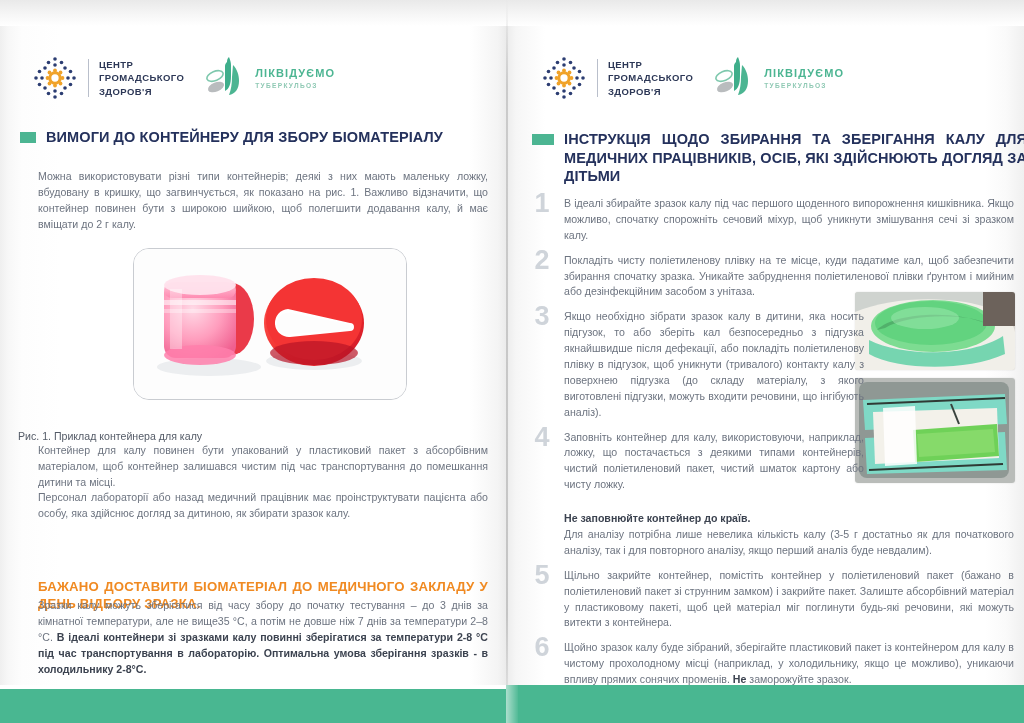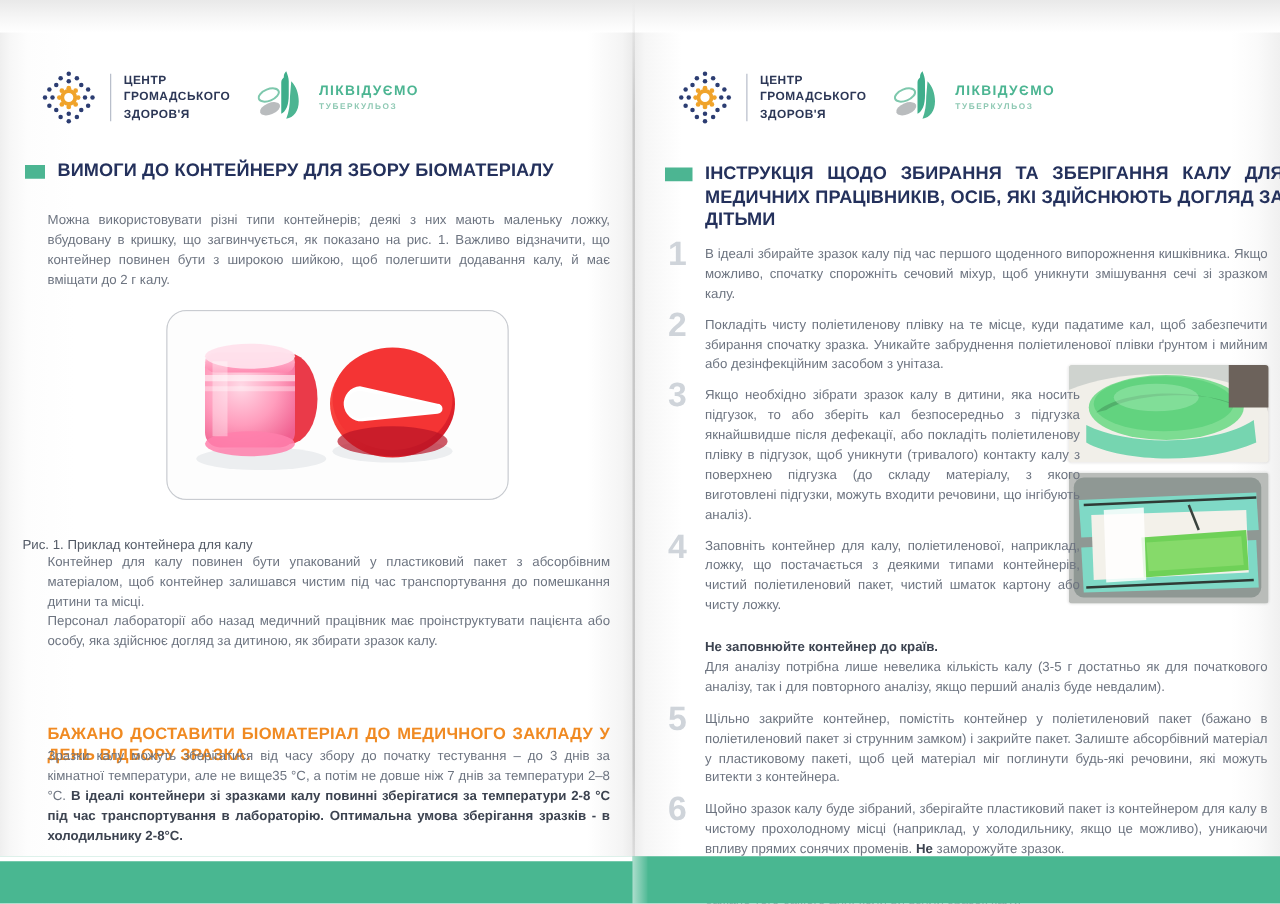--- a/index.html
+++ b/index.html
@@ -466,21 +466,21 @@
       <div class="step-text">Покладіть чисту поліетиленову плівку на те місце, куди падатиме кал, щоб забезпечити збирання спочатку зразка. Уникайте забруднення поліетиленової плівки ґрунтом і мийним або дезінфекційним засобом з унітаза.</div>
     </div>
 
     <div class="step narrow">
       <span class="step-num">3</span>
       <div class="step-text">Якщо необхідно зібрати зразок калу в дитини, яка носить підгузок, то або зберіть кал безпосередньо з підгузка якнайшвидше після дефекації, або покладіть поліетиленову плівку в підгузок, щоб уникнути (тривалого) контакту калу з поверхнею підгузка (до складу матеріалу, з якого виготовлені підгузки, можуть входити речовини, що інгібують аналіз).</div>
     </div>
 
     <div class="step">
       <span class="step-num">4</span>
-      <div class="step-text" style="width:300px;">Заповніть контейнер для калу, поліетиленової, наприклад, ложку, що постачається з деякими типами контейнерів, чистий поліетиленовий пакет, чистий шматок картону або чисту ложку.</div>
+      <div class="step-text" style="width:300px;">Заповніть контейнер для калу, використовуючи, наприклад, ложку, що постачається з деякими типами контейнерів, чистий поліетиленовий пакет, чистий шматок картону або чисту ложку.</div>
       <div class="step-text" style="margin-top:18px;"><b>Не заповнюйте контейнер до країв.</b></div>
       <div class="step-text">Для аналізу потрібна лише невелика кількість калу (3-5 г достатньо як для початкового аналізу, так і для повторного аналізу, якщо перший аналіз буде невдалим).</div>
     </div>
 
     <div class="step">
       <span class="step-num">5</span>
       <div class="step-text">Щільно закрийте контейнер, помістіть контейнер у поліетиленовий пакет (бажано в поліетиленовий пакет зі струнним замком) і закрийте пакет. Залиште абсорбівний матеріал у пластиковому пакеті, щоб цей матеріал міг поглинути будь-які речовини, які можуть витекти з контейнера.</div>
     </div>
 
     <div class="step">

